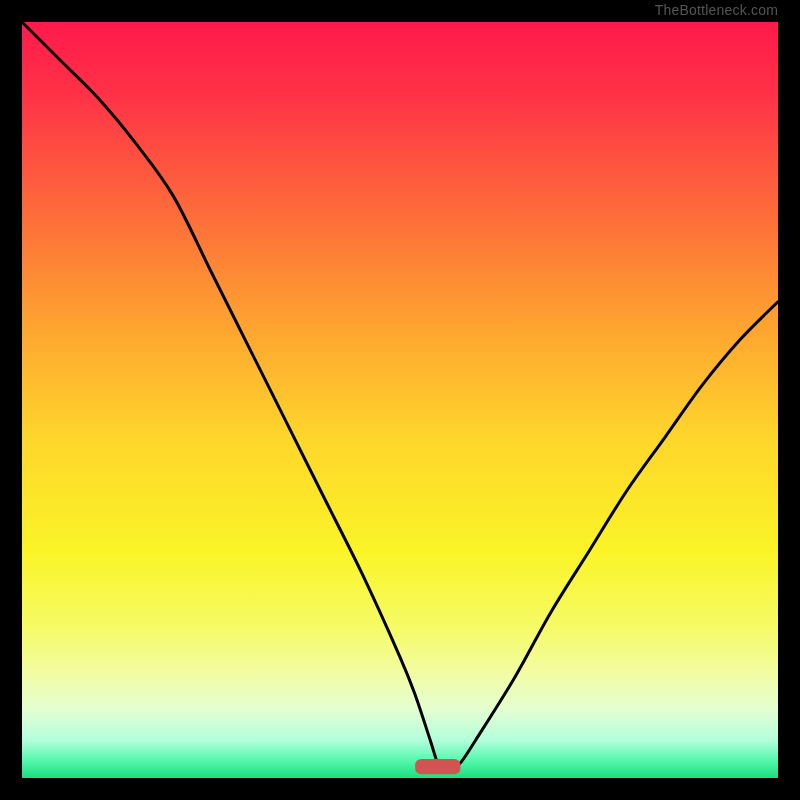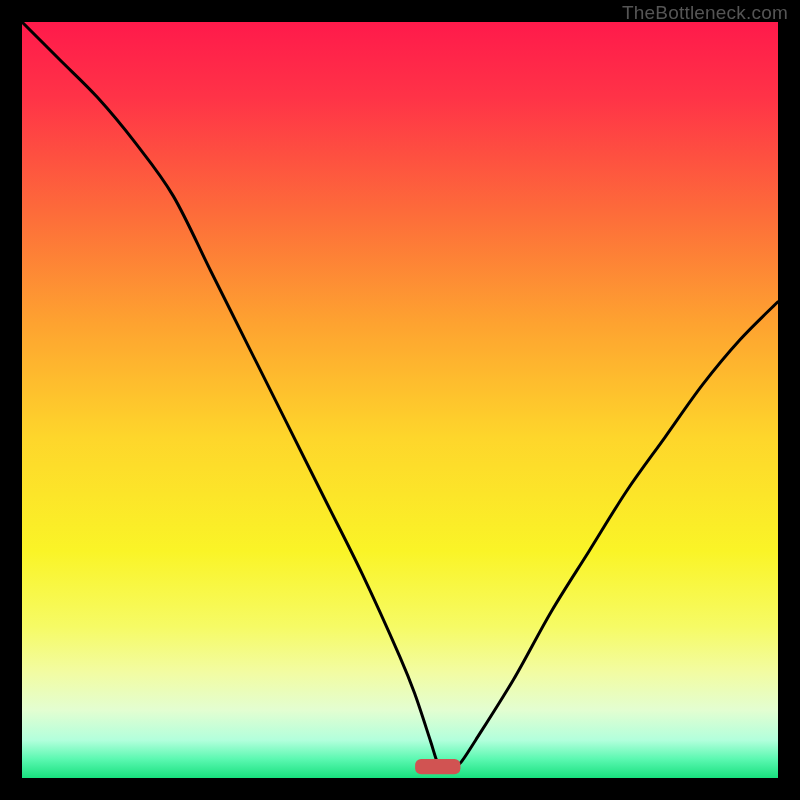--- a/index.html
+++ b/index.html
@@ -15,23 +15,23 @@
     position: absolute;
     left: 0;
     top: 0;
     width: 800px;
     height: 800px;
   }
   svg { display: block; }
   .watermark {
     position: absolute;
     top: 2px;
-    right: 12px;
+    right: 22px;
     color: #555;
-    font-size: 19px;
+    font-size: 14px;
     font-weight: 500;
     letter-spacing: 0.2px;
     user-select: none;
   }
 </style>
 </head>
 <body>
 
 <div class="canvas-wrap">
   <svg id="chart-svg" width="800" height="800" viewBox="0 0 800 800">

